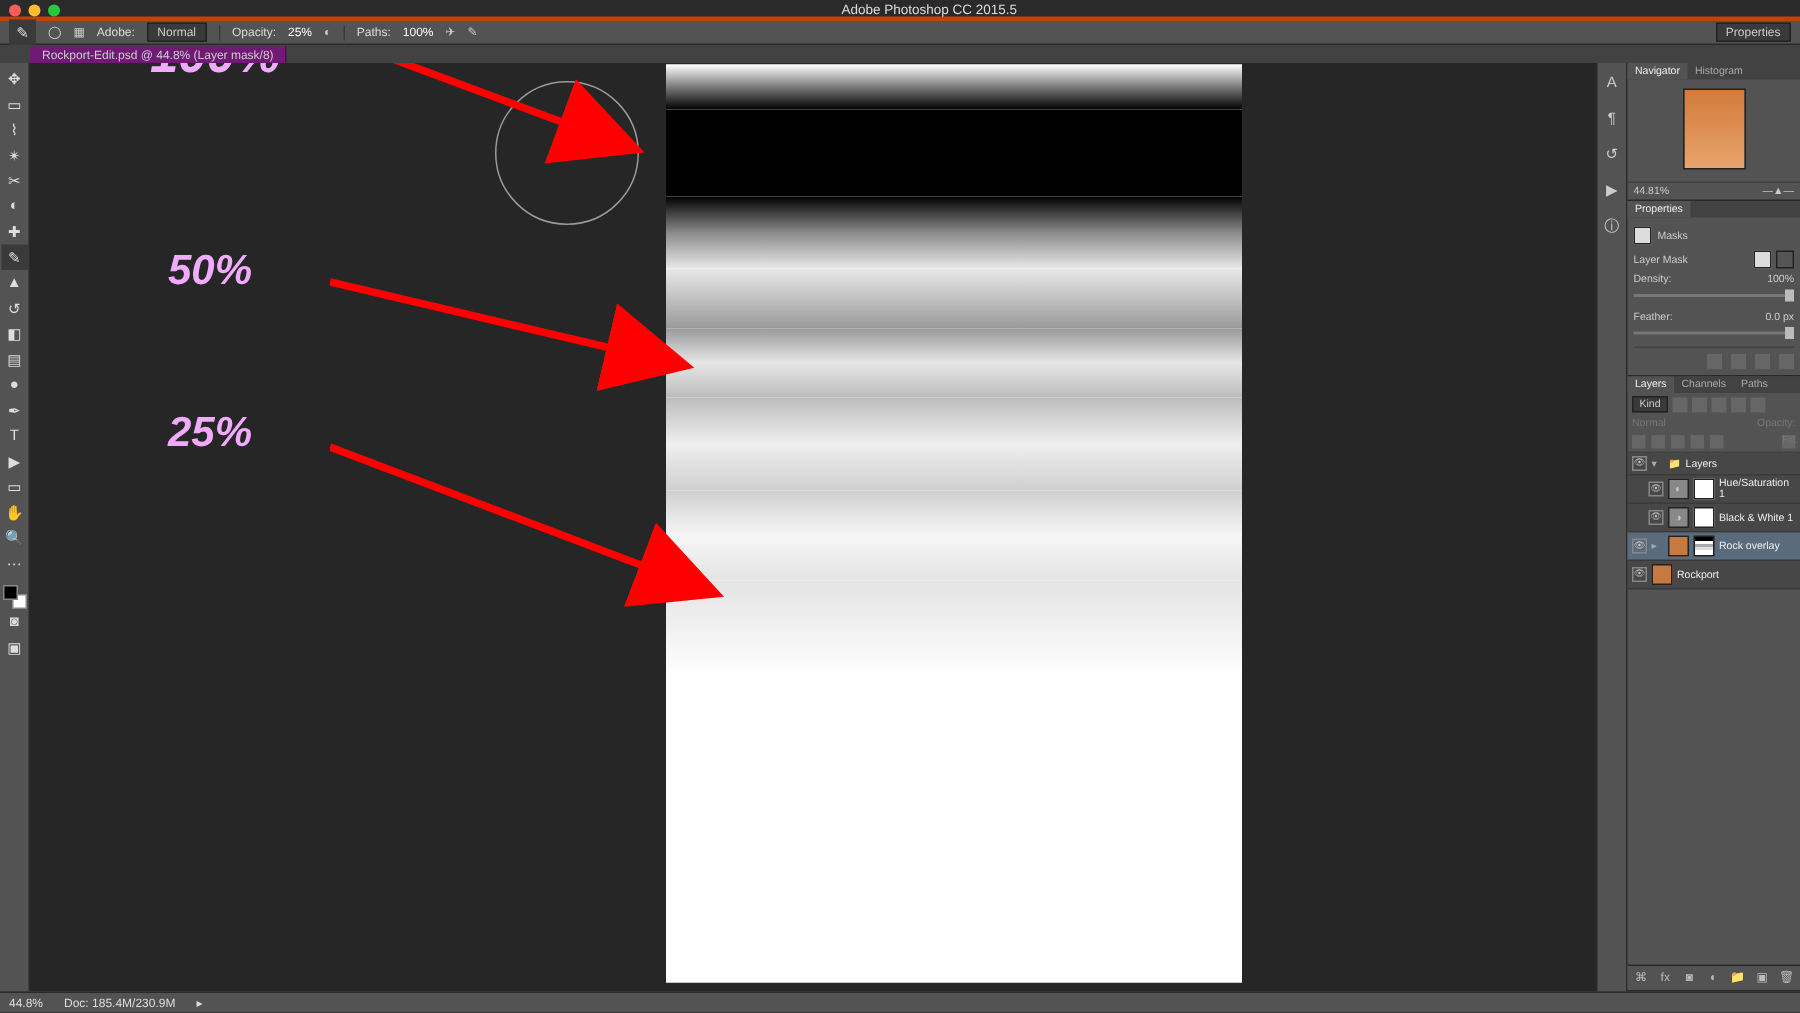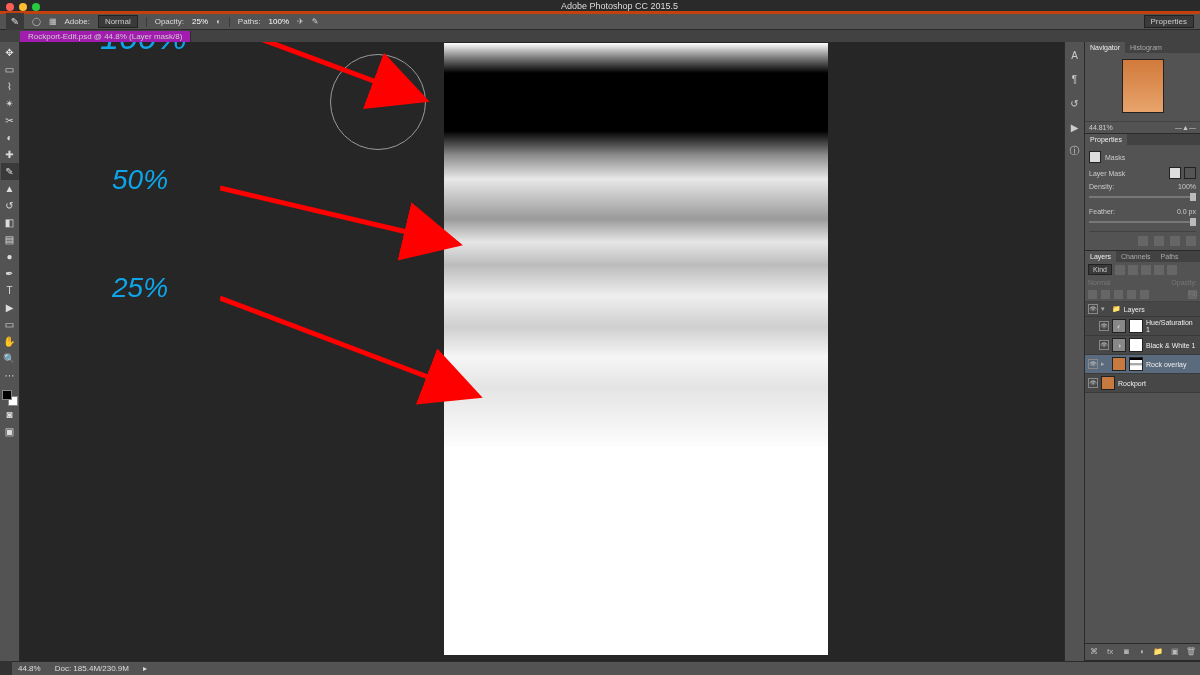--- a/index.html
+++ b/index.html
@@ -13,37 +13,37 @@
   .apptitle { flex:1; text-align:center; color:#ddd; font-size:9px; }
 
   .optionbar { height:16px; background:#535353; display:flex; align-items:center; padding:0 6px; gap:8px; border-bottom:1px solid #2a2a2a; font-size:8px; }
   .optionbar .lbl { color:#ddd; }
   .optionbar .val { color:#fff; }
   .optionbar .sep { width:1px; height:10px; background:#3a3a3a; }
   .optionbar .dd { background:#3a3a3a; padding:1px 6px; border:1px solid #222; }
   .workspace-pill { margin-left:auto; }
 
   .doctabbar { height:12px; background:#424242; display:flex; align-items:center; padding-left:20px; font-size:8px; }
-  .doctab { background:#a21caf; padding:1px 8px; border-right:1px solid #2a2a2a; }
+  .doctab { background:#701a75; padding:1px 8px; border-right:1px solid #2a2a2a; }
 
   
   .main { position:absolute; top:42px; bottom:14px; left:0; right:0; display:flex; }
   .toolbar { width:20px; background:#535353; border-right:1px solid #2a2a2a; display:flex; flex-direction:column; align-items:center; padding-top:2px; gap:0; }
   .tool { width:18px; height:17px; display:flex; align-items:center; justify-content:center; color:#ddd; font-size:10px; cursor:pointer; }
   .tool.active { background:#3a3a3a; }
   .tool-swatch { width:16px; height:16px; margin-top:6px; position:relative; }
   .tool-swatch .fg { position:absolute; top:0; left:0; width:10px; height:10px; background:#000; border:1px solid #888; }
   .tool-swatch .bg { position:absolute; bottom:0; right:0; width:10px; height:10px; background:#fff; border:1px solid #888; }
 
   .canvas-wrap { flex:1; background:#262626; position:relative; overflow:hidden; }
   .canvas { position:absolute; left:424px; top:1px; width:384px; height:612px; background:#fff; }
   .band { width:100%; }
 
   
-  .anno { position:absolute; color:#0ea5e9; font-weight:normal; font-style:italic; font-size:28px; pointer-events:none; }
+  .anno { position:absolute; color:#f0abfc; font-weight:bold; font-style:italic; font-size:28px; pointer-events:none; }
   .brush-circle { position:absolute; width:96px; height:96px; border:1px solid #9a9a9a; border-radius:50%; }
 
   svg.arrow { position:absolute; pointer-events:none; }
 
   
   .iconstrip { width:20px; background:#535353; border-left:1px solid #2a2a2a; display:flex; flex-direction:column; align-items:center; padding-top:6px; gap:10px; }
   .iconstrip .ic { width:14px; height:14px; color:#ccc; font-size:10px; display:flex; align-items:center; justify-content:center; }
 
   .panels { width:116px; background:#535353; border-left:1px solid #2a2a2a; display:flex; flex-direction:column; font-size:7px; }
   .panel { border-bottom:1px solid #2a2a2a; }
@@ -77,21 +77,21 @@
   .lmask  { width:14px; height:14px; background:#fff; border:1px solid #222; }
   .lmask.bands { background:linear-gradient(#000 0 20%, #fff 20% 40%, #aaa 40% 55%, #ddd 55% 70%, #fff 70% 100%); }
   .ladj { width:14px; height:14px; background:#888; border:1px solid #222; display:flex; align-items:center; justify-content:center; font-size:7px; }
   .lname { flex:1; color:#eee; }
   .chev { width:8px; color:#aaa; }
 
   .layerfoot { display:flex; justify-content:space-between; padding:3px 4px; border-top:1px solid #2a2a2a; background:#535353; }
   .layerfoot span { width:10px; height:10px; color:#bbb; font-size:8px; text-align:center; }
 
   
-  .status { position:absolute; left:12px; right:0; bottom:0; height:14px; background:#535353; border-top:1px solid #2a2a2a; display:flex; align-items:center; padding:0 6px; gap:14px; font-size:8px; color:#ddd; }
+  .status { position:absolute; left:0; right:0; bottom:0; height:14px; background:#535353; border-top:1px solid #2a2a2a; display:flex; align-items:center; padding:0 6px; gap:14px; font-size:8px; color:#ddd; }
 
 </style>
 </head>
 <body>
 
 <div class="menubar">
   <div class="traffic">
     <span class="t-red"></span>
     <span class="t-yel"></span>
     <span class="t-grn"></span>

